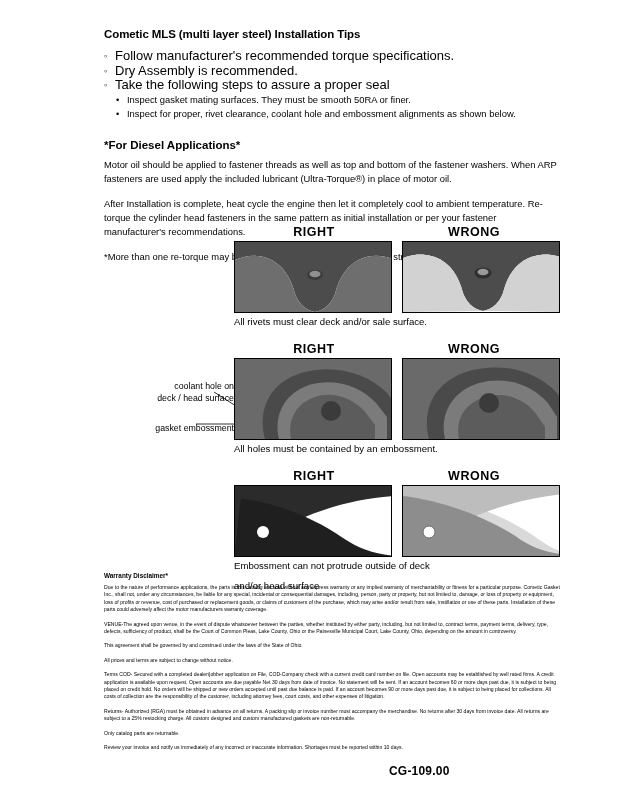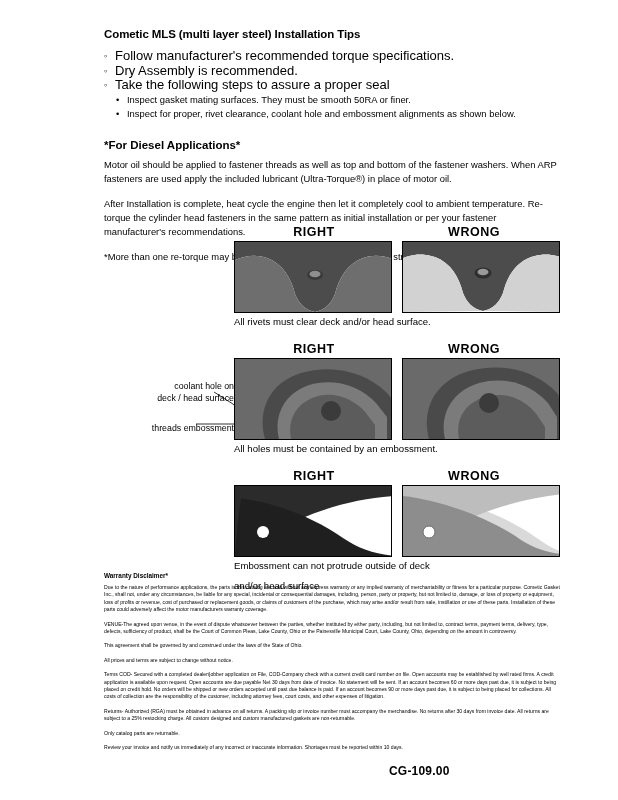--- a/index.html
+++ b/index.html
@@ -211,28 +211,28 @@
           <svg width="160" height="70" viewBox="0 0 160 70">
             <rect x="0" y="0" width="160" height="70" fill="#ffffff"></rect>
             <path d="M0,0 L160,0 L160,16 C150,12 140,11 128,15 C112,21 104,35 100,51 C96,61 90,67 80,69 C70,67 64,61 60,51 C56,35 48,21 32,15 C20,11 10,12 0,16 Z" fill="#4c4c4c"></path>
             <path d="M0,16 C10,12 20,11 32,15 C48,21 56,35 60,51 C64,61 70,67 80,69 L0,70 Z" fill="#d2d2d2"></path>
             <path d="M160,16 C150,12 140,11 128,15 C112,21 104,35 100,51 C96,61 90,67 80,69 L160,70 Z" fill="#d2d2d2"></path>
             <ellipse cx="80" cy="31" rx="8.5" ry="5.5" fill="#2f2f2f"></ellipse>
             <ellipse cx="80" cy="30" rx="5.5" ry="3.2" fill="#9a9a9a"></ellipse>
           </svg>
         </div>
       </div>
-      <div class="fig-caption">All rivets must clear deck and/or head surface.</div>
+      <div class="fig-caption">All rivets must clear deck and/or sale surface.</div>
     </div>
 
     <div class="fig-row" style="margin-top:14px;">
       <div class="callouts" style="top:38px;">
         <div>coolant hole on</div>
         <div>deck / head surface</div>
-        <div style="margin-top:18px;">threads embossment</div>
+        <div style="margin-top:18px;">gasket embossment</div>
       </div>
       <svg class="leaders" width="130" height="100" viewBox="0 0 130 100" style="position:absolute; left:0; top:38px;">
         <line x1="110" y1="12" x2="132" y2="26" stroke="#000" stroke-width="0.8"></line>
         <line x1="92" y1="44" x2="132" y2="44" stroke="#000" stroke-width="0.8"></line>
       </svg>
       <div class="fig-labels">
         <div class="fig-label">RIGHT</div>
         <div class="fig-label">WRONG</div>
       </div>
       <div class="fig-imgs">

